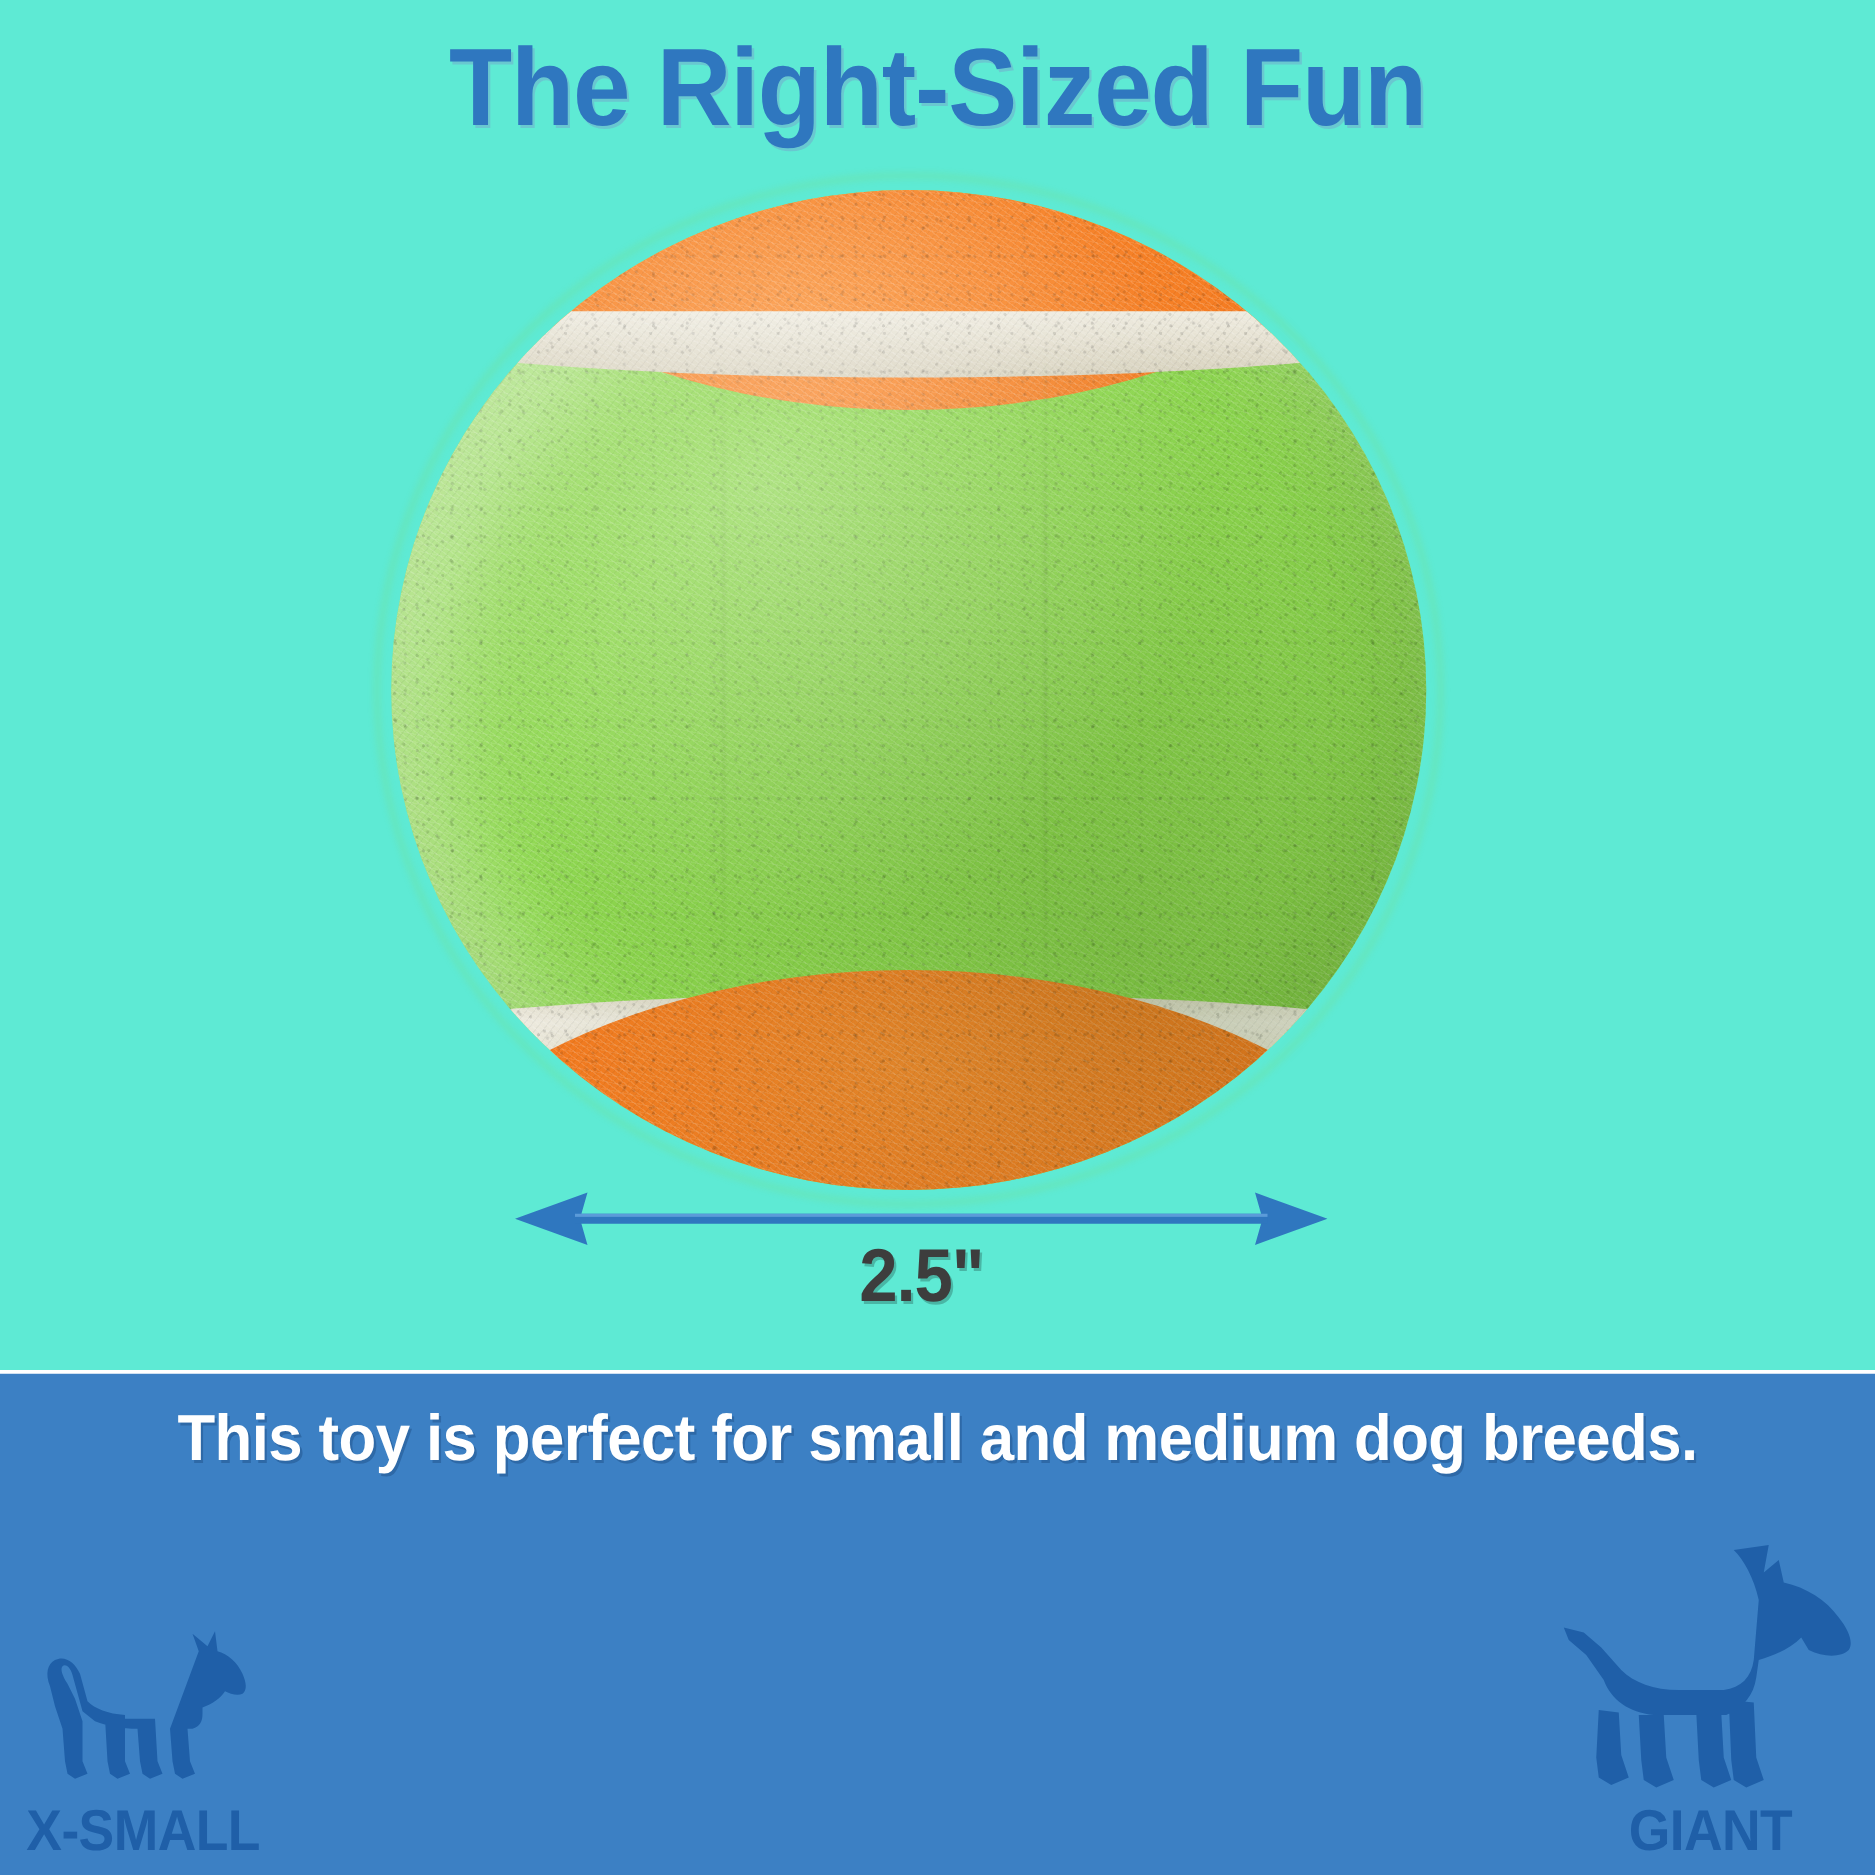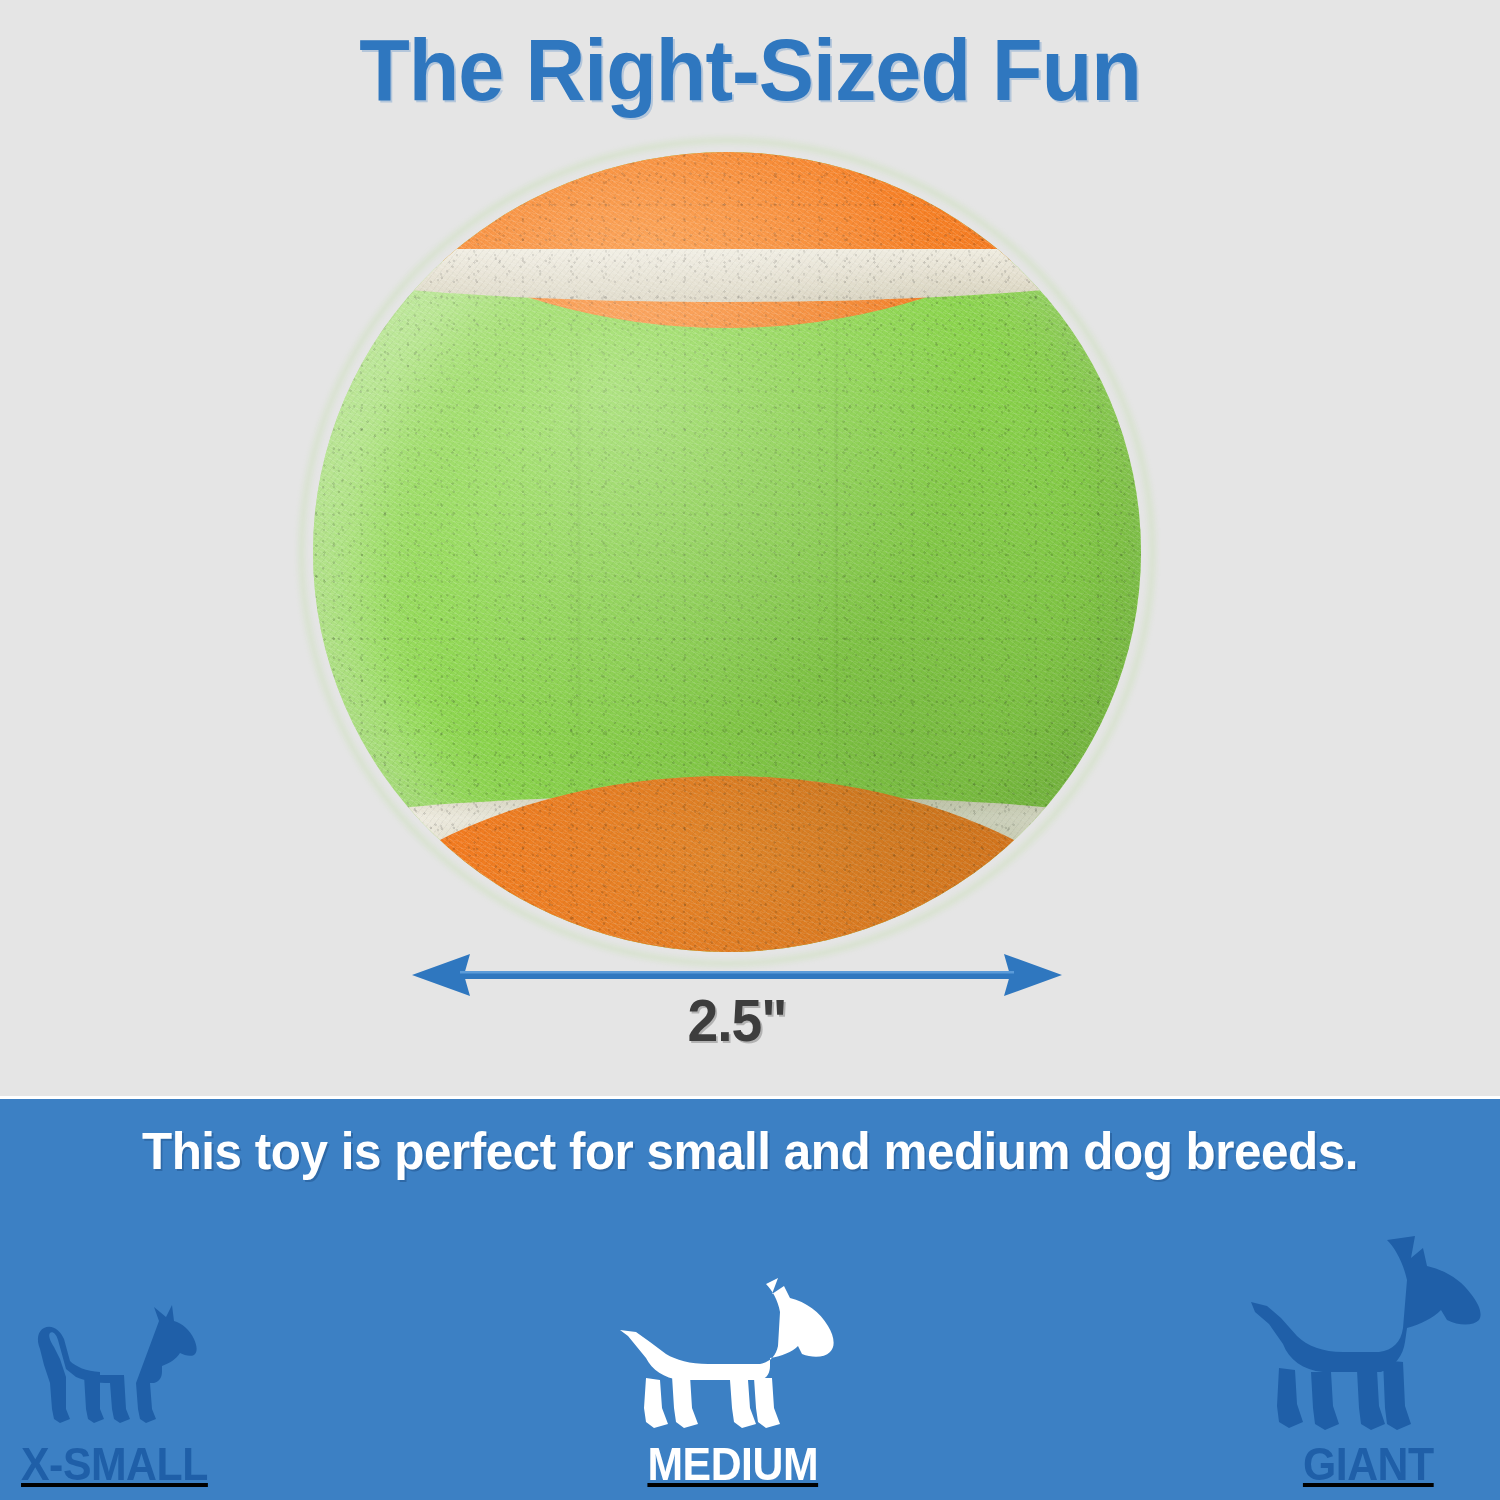--- a/index.html
+++ b/index.html
@@ -9,21 +9,21 @@
     background:#ffffff;
   }
   #page{
     position:relative; width:1500px; height:1500px;
     background:#ffffff; overflow:hidden;
   }
 
   
   #top-panel{
     position:absolute; left:0; top:0; width:1500px; height:1096px;
-    background:#e5e5e5;
+    background:#5eead4;
   }
 
   #page-title{
     position:absolute; left:0; top:26px; width:1500px;
     text-align:center;
     font-size:88px; line-height:1.0;
     font-weight:bold;
     font-stretch:condensed;
     letter-spacing:-1px;
     color:#2f77bf;
@@ -146,21 +146,20 @@
     letter-spacing:-.5px;
     transform:scaleX(0.95); transform-origin:center top;
     text-shadow:2px 2px 0 rgba(25,70,125,.40);
     white-space:nowrap;
   }
 
   #size-scale{
     position:absolute; left:0; top:88px; width:1500px; height:300px;
     display:flex; align-items:flex-end; justify-content:space-between;
     padding:0 14px;
-    text-decoration:underline;
   }
   .size-item{
     display:flex; flex-direction:column; align-items:center;
     justify-content:flex-end;
     height:300px;
   }
   .size-silhouette{ display:block; }
   .size-silhouette svg{ display:block; }
   .size-label{
     margin-top:4px;
@@ -226,37 +225,20 @@
               L38,112 L36,86 L30,68 L26,52 C22,42 24,34 30,31 C38,27 46,33 50,42
               L56,64 C62,70 72,74 86,75 L86,112 L90,122 L80,126 L74,122 L72,112
               L70,78 L110,78 L112,112 L116,122 L106,126 L100,122 L98,112
               L96,86 L136,86 L138,112 L142,122 L132,126 L126,122 L124,112 L122,86 Z"></path>
           </svg>
         </span>
         <span class="size-label">X-SMALL</span>
       </div>
 
 
-      <div class="size-item active">
-        <span class="size-silhouette">
-          <svg width="225" height="165" viewBox="0 0 225 165" aria-hidden="true">
-            <path fill="#ffffff" d="M158,6 L152,22 L164,14 L170,26 C186,30 200,40 208,54
-              C214,64 216,74 210,80 C204,86 192,86 182,82 L178,74
-              C172,80 162,84 150,86 L150,94 C150,102 146,108 138,108
-              L60,108 C44,106 32,98 26,86 L8,64 L0,58 L16,60 L30,70 L46,82
-              C56,88 70,92 88,92 L140,92 C150,90 156,84 158,74 L160,40
-              C158,28 152,18 146,12 Z
-              M40,108 L42,136 L48,152 L34,156 L26,150 L24,136 L26,106 Z
-              M70,104 L72,136 L78,152 L64,156 L56,150 L54,136 L52,104 Z
-              M128,108 L130,136 L136,152 L122,156 L114,150 L112,136 L110,108 Z
-              M152,106 L154,136 L160,152 L146,156 L138,150 L136,136 L134,106 Z"></path>
-          </svg>
-        </span>
-        <span class="size-label">MEDIUM</span>
-      </div>
 
 
       <div class="size-item inactive">
         <span class="size-silhouette">
           <svg width="235" height="205" viewBox="0 0 235 205" aria-hidden="true">
             <path fill="#1f5fa8" d="M164,4 L160,26 L172,16 L176,34 C194,38 210,48 220,62
               C228,72 232,82 228,88 C222,94 208,94 196,88 L190,78
               C182,86 170,92 156,96 L154,110 C152,124 144,134 130,140
               L72,140 C52,138 38,128 32,112 L18,92 L4,80 L0,70 L16,74
               L30,86 L46,104 C56,114 72,120 92,120 L128,120

